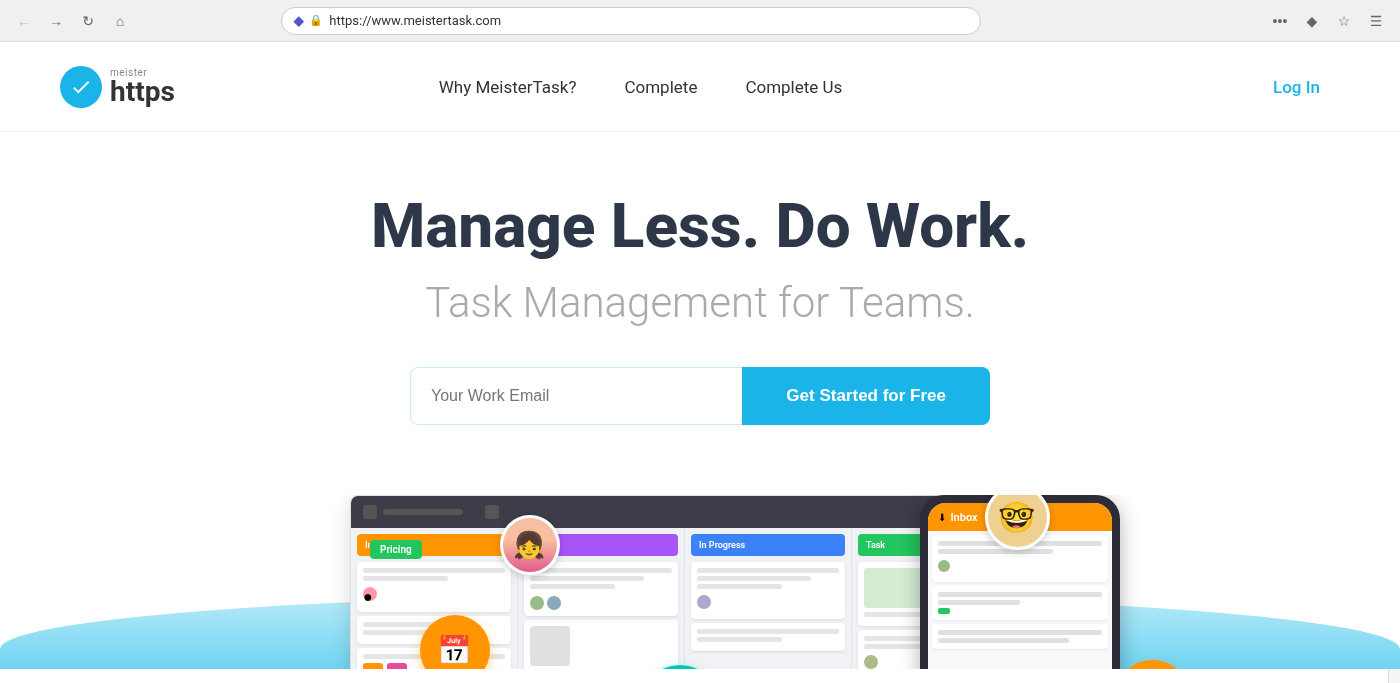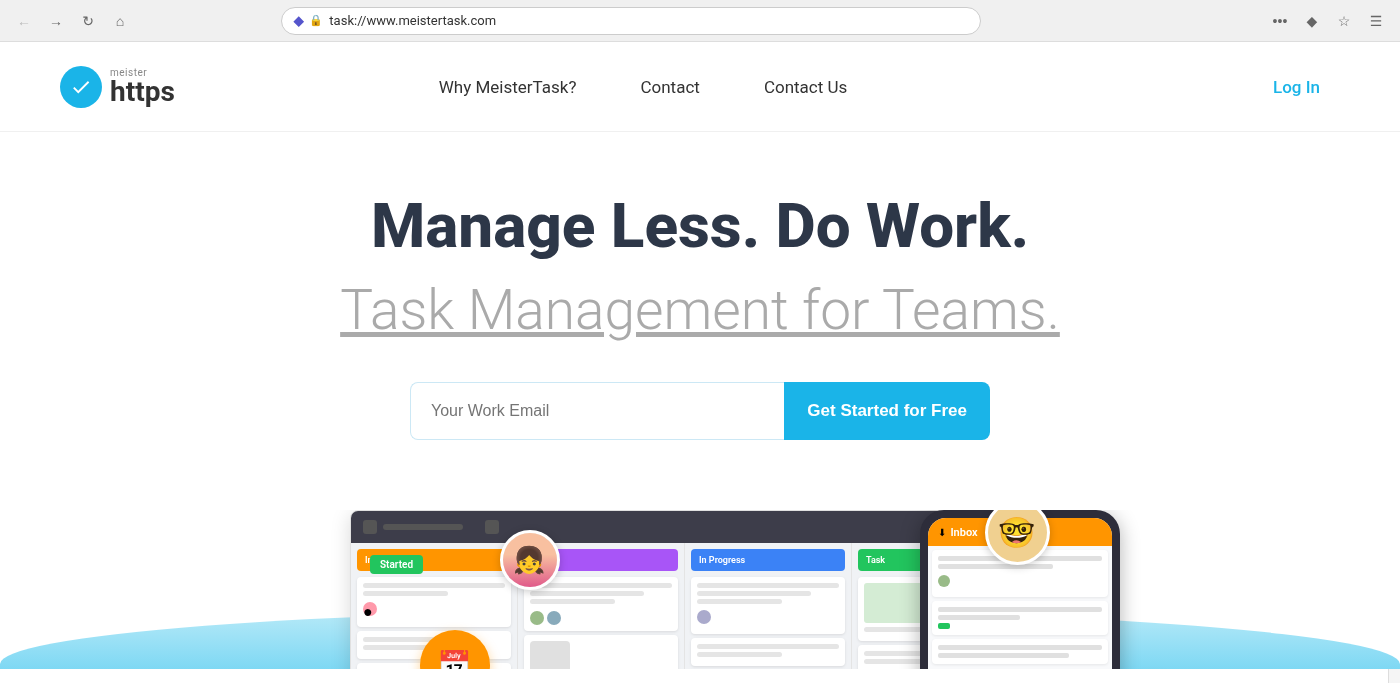--- a/index.html
+++ b/index.html
@@ -70,21 +70,21 @@
     .logo-icon svg { width: 22px; height: 22px; }
     .logo-text {
       display: flex; flex-direction: column; line-height: 1;
     }
     .logo-meister { font-size: 10px; color: #888; font-weight: 400; letter-spacing: 0.5px; }
     .logo-task { font-size: 28px; font-weight: 700; color: #333; }
 
     .nav-links {
       display: flex;
       align-items: flex-start;
-      gap: 16px;
+      gap: 0;
       margin: 0 auto;
       margin-left: 240px;
     }
     .nav-link {
       padding: 10px 24px;
       font-size: 17px;
       color: #333;
       text-decoration: none;
       font-weight: 400;
     }
@@ -102,25 +102,24 @@
       background: #fff;
     }
     .hero-title {
       font-size: 62px;
       font-weight: 800;
       color: #2d3748;
       line-height: 1.1;
       margin-bottom: 18px;
     }
     .hero-subtitle {
-      font-size: 55px;
+      font-size: 42px;
       font-weight: 300;
       color: #aaa;
       margin-bottom: 40px;
-      text-decoration: underline;
     }
     .hero-cta {
       display: flex;
       align-items: center;
       justify-content: space-between;
       gap: 0;
       max-width: 580px;
       margin: 0 auto;
     }
     .email-input {
@@ -130,21 +129,21 @@
       border-right: none;
       border-radius: 8px 0 0 8px;
       padding: 0 20px;
       font-size: 16px;
       color: #999;
       outline: none;
       background: #fff;
     }
     .cta-btn {
       height: 58px;
-      padding: 0 23px;
+      padding: 0 44px;
       background: #1ab4e8;
       color: #fff;
       border: none;
       border-radius: 0 8px 8px 0;
       font-size: 17px;
       font-weight: 600;
       cursor: pointer;
       white-space: nowrap;
     }
 
@@ -364,21 +363,21 @@
 <div class="browser-chrome">
   <div class="browser-nav-buttons">
     <button class="nav-btn disabled">←</button>
     <button class="nav-btn">→</button>
     <button class="nav-btn">↻</button>
     <button class="nav-btn">⌂</button>
   </div>
   <div class="address-bar">
     <span class="shield-icon">◆</span>
     <span class="lock-icon">🔒</span>
-    <span>task://www.meistertask.com</span>
+    <span>https://www.meistertask.com</span>
   </div>
   <div class="browser-right">
     <button class="browser-icon-btn">•••</button>
     <button class="browser-icon-btn">◆</button>
     <button class="browser-icon-btn">☆</button>
     <button class="browser-icon-btn">☰</button>
   </div>
 </div>
 
 <div class="scrollbar">
@@ -395,43 +394,43 @@
         </svg>
       </div>
       <div class="logo-text">
         <span class="logo-meister">meister</span>
         <span class="logo-task">https</span>
       </div>
     </a>
 
     <nav class="nav-links">
       <a class="nav-link" href="#">Why MeisterTask?</a>
-      <a class="nav-link" href="#">Contact</a>
-      <a class="nav-link" href="#">Contact Us</a>
+      <a class="nav-link" href="#">Complete</a>
+      <a class="nav-link" href="#">Complete Us</a>
     </nav>
 
     <div class="header-right">
       <a class="login-btn" href="#">Log In</a>
     </div>
   </header>
 
   <section class="hero">
     <h1 class="hero-title">Manage Less. Do Work.</h1>
     <p class="hero-subtitle">Task Management for Teams.</p>
     <div class="hero-cta">
       <input class="email-input" type="email" placeholder="Your Work Email" style="">
       <button class="cta-btn">Get Started for Free</button>
     </div>
   </section>
 
   <div class="dashboard-preview">
 
     <div class="wave-bg"></div>
 
-    <div class="complete-badge">Started</div>
+    <div class="complete-badge">Pricing</div>
 
     <div class="dashboard-mockup">
       <div class="mockup-topbar">
         <div style="display:flex;gap:6px;align-items:center;">
           <div style="width:14px;height:14px;background:#555;border-radius:3px;"></div>
           <div style="width:80px;height:6px;background:#555;border-radius:3px;"></div>
           <div style="width:14px;height:14px;background:#555;border-radius:3px;margin-left:16px;"></div>
         </div>
         <div style="display:flex;gap:6px;margin-left:auto;">
           <div style="width:14px;height:14px;background:#555;border-radius:3px;"></div>

